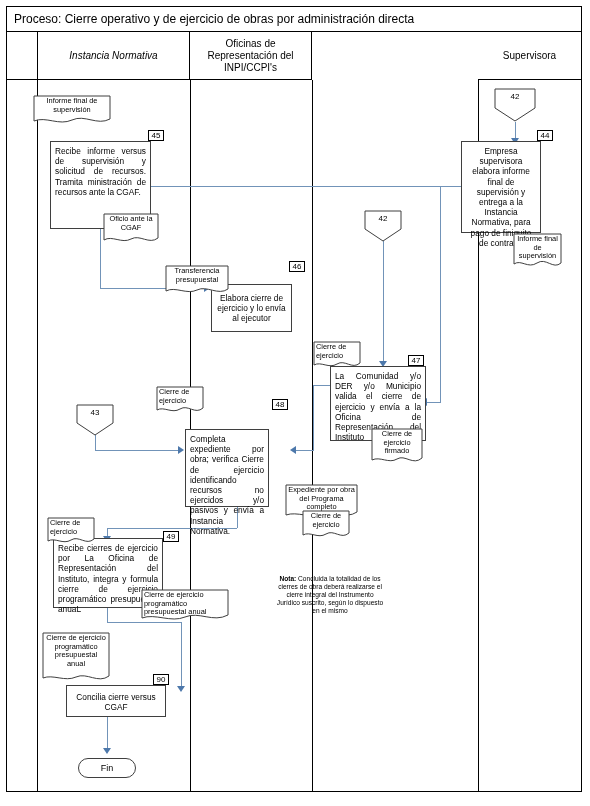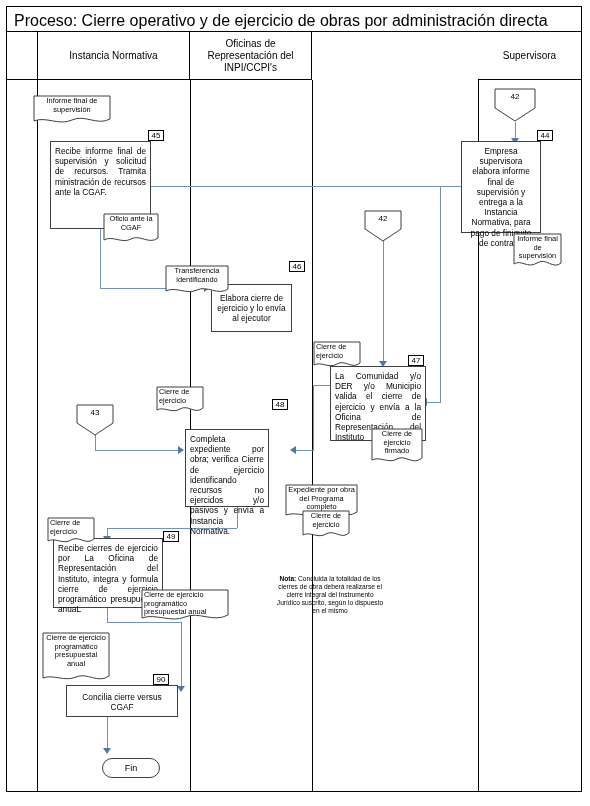--- a/index.html
+++ b/index.html
@@ -2,21 +2,21 @@
 <html><head>
 <meta charset="utf-8">
 <style>
   html,body{margin:0;padding:0;background:#ffffff;}
   body{font-family:"Liberation Sans", sans-serif;}
   #page{position:relative;width:590px;height:806px;background:#fff;overflow:hidden;}
 
   
   .frame{position:absolute;left:6px;top:6px;width:576px;height:786px;border:1px solid #000;box-sizing:border-box;}
   .title-bar{position:absolute;left:6px;top:6px;width:576px;height:26px;box-sizing:border-box;border-bottom:1px solid #000;}
-  .title-bar span{position:absolute;left:8px;top:6px;font-size:16px;color:#000;white-space:nowrap;}
+  .title-bar span{position:absolute;left:8px;top:6px;font-size:12px;color:#000;white-space:nowrap;}
 
   
   .hdr{position:absolute;top:32px;height:48px;box-sizing:border-box;border-right:1px solid #000;border-bottom:1px solid #000;
        display:flex;align-items:center;justify-content:center;text-align:center;font-size:10px;line-height:12px;color:#000;padding:0 3px;}
   .hdr.first{border-left:1px solid #000;}
   .gutter-hdr{position:absolute;left:6px;top:32px;width:31px;height:48px;box-sizing:border-box;border-bottom:1px solid #000;}
 
   
   .lane-sep{position:absolute;top:80px;width:0;border-left:1px solid #000;height:712px;}
 
@@ -34,21 +34,21 @@
   .doc .dtxt{position:absolute;left:0;top:2px;width:100%;font-size:7.4px;line-height:8.6px;color:#000;text-align:center;box-sizing:border-box;padding:0 3px;}
   .doc .dtxt.jst{text-align:left;}
 
   
   .pent{position:absolute;z-index:7;}
   .pent svg{position:absolute;left:0;top:0;}
   .pent .ptxt{position:absolute;left:0;top:4px;width:100%;text-align:center;font-size:8px;color:#000;}
 
   
   .term{position:absolute;box-sizing:border-box;border:1px solid #3f3f3f;border-radius:14px;background:#fff;
-        display:flex;align-items:center;justify-content:center;font-size:9px;color:#000;z-index:7;margin-left:24px;}
+        display:flex;align-items:center;justify-content:center;font-size:9px;color:#000;z-index:7;}
 
   
   .note{position:absolute;font-size:6.6px;line-height:8px;color:#000;text-align:center;z-index:6;}
   .note b{font-weight:bold;}
 
   
   .ln{position:absolute;background:#7193b8;z-index:2;}
   .lnh{height:1px;}
   .lnv{width:1px;}
   .arr{position:absolute;width:0;height:0;z-index:3;}
@@ -60,21 +60,21 @@
 <body>
 
 <div id="page">
 
   <div class="frame"></div>
   <div class="title-bar">
     <span>Proceso: Cierre operativo y de ejercicio de obras por administración directa</span>
   </div>
 
   <div class="gutter-hdr"></div>
-  <div class="hdr first" style="left:37px;width:153px;">Instancia Normativa</div>
+  <div class="hdr first" style="left:37px;width:153px;font-style:italic;">Instancia Normativa</div>
   <div class="hdr" style="left:190px;width:122px;">Oficinas de Representación del INPI/CCPI's</div>
   <div class="hdr" style="left:478px;width:104px;">Supervisora</div>
 
   <div class="lane-sep" style="left:37px;"></div>
   <div class="lane-sep" style="left:190px;"></div>
   <div class="lane-sep" style="left:312px;"></div>
   <div class="lane-sep" style="left:478px;"></div>
 
   <div class="pent" style="left:494px;top:88px;width:42px;height:34px;">
     <svg width="42" height="34" viewBox="0 0 42 34">
@@ -100,38 +100,38 @@
   <div class="arr arr-l" style="left:145px;top:182px;"></div>
 
   <div class="doc" style="left:33px;top:95px;width:78px;height:31px;">
     <svg width="78" height="31" viewBox="0 0 78 31">
         <path d="M1,1 H77 V24 C64,31 52,19 39,25 C26,31 13,21 1,26 Z" fill="#fff" stroke="#3f3f3f" stroke-width="1"></path>
       </svg>
     <div class="dtxt">Informe final de supervisión</div>
   </div>
 
   <div class="num" style="left:148px;top:130px;">45</div>
-  <div class="proc" style="left:50px;top:141px;width:101px;height:88px;">Recibe informe final de supervisión y solicitud de recursos. Tramita ministración de recursos ante la CGAF.</div>
+  <div class="proc" style="left:50px;top:141px;width:101px;height:88px;">Recibe informe versus de supervisión y solicitud de recursos. Tramita ministración de recursos ante la CGAF.</div>
 
   <div class="doc" style="left:103px;top:213px;width:56px;height:32px;">
     <svg width="56" height="32" viewBox="0 0 56 32">
         <path d="M1,1 H55 V25 C46,32 37,21 28,26 C19,31 9,22 1,27 Z" fill="#fff" stroke="#3f3f3f" stroke-width="1"></path>
       </svg>
     <div class="dtxt">Oficio ante la CGAF</div>
   </div>
 
   <div class="ln lnv" style="left:100px;top:229px;height:59px;"></div>
   <div class="ln lnh" style="left:100px;top:288px;width:106px;"></div>
   <div class="arr arr-r" style="left:204px;top:284px;"></div>
 
   <div class="doc" style="left:165px;top:265px;width:64px;height:31px;">
     <svg width="64" height="31" viewBox="0 0 64 31">
         <path d="M1,1 H63 V24 C53,31 42,20 32,25 C22,30 10,21 1,26 Z" fill="#fff" stroke="#3f3f3f" stroke-width="1"></path>
       </svg>
-    <div class="dtxt">Transferencia identificando</div>
+    <div class="dtxt">Transferencia presupuestal</div>
   </div>
 
   <div class="num" style="left:289px;top:261px;">46</div>
   <div class="proc center" style="left:211px;top:284px;width:81px;height:48px;padding-top:8px;">Elabora cierre de ejercicio y lo envía al ejecutor</div>
 
   <div class="pent" style="left:364px;top:210px;width:38px;height:32px;">
     <svg width="38" height="32" viewBox="0 0 38 32">
         <polygon points="1,1 37,1 37,19 19,31 1,19" fill="#fff" stroke="#3f3f3f" stroke-width="1"></polygon>
       </svg>
     <div class="ptxt">42</div>
@@ -231,20 +231,20 @@
   <div class="arr arr-d" style="left:177px;top:686px;"></div>
 
   <div class="doc" style="left:42px;top:632px;width:68px;height:52px;">
     <svg width="68" height="52" viewBox="0 0 68 52">
         <path d="M1,1 H67 V44 C56,52 45,40 34,45 C23,50 11,42 1,46 Z" fill="#fff" stroke="#3f3f3f" stroke-width="1"></path>
       </svg>
     <div class="dtxt">Cierre de ejercicio programático presupuestal anual</div>
   </div>
 
   <div class="num" style="left:153px;top:674px;">90</div>
-  <div class="proc center" style="left:66px;top:685px;width:112px;height:32px;padding-top:6px;">Concilia cierre versus CGAF</div>
+  <div class="proc center" style="left:66px;top:685px;width:100px;height:32px;padding-top:6px;">Concilia cierre versus CGAF</div>
 
   <div class="ln lnv" style="left:107px;top:717px;height:33px;"></div>
   <div class="arr arr-d" style="left:103px;top:748px;"></div>
 
   <div class="term" style="left:78px;top:758px;width:58px;height:20px;">Fin</div>
 
 </div>
 
 </body></html>

